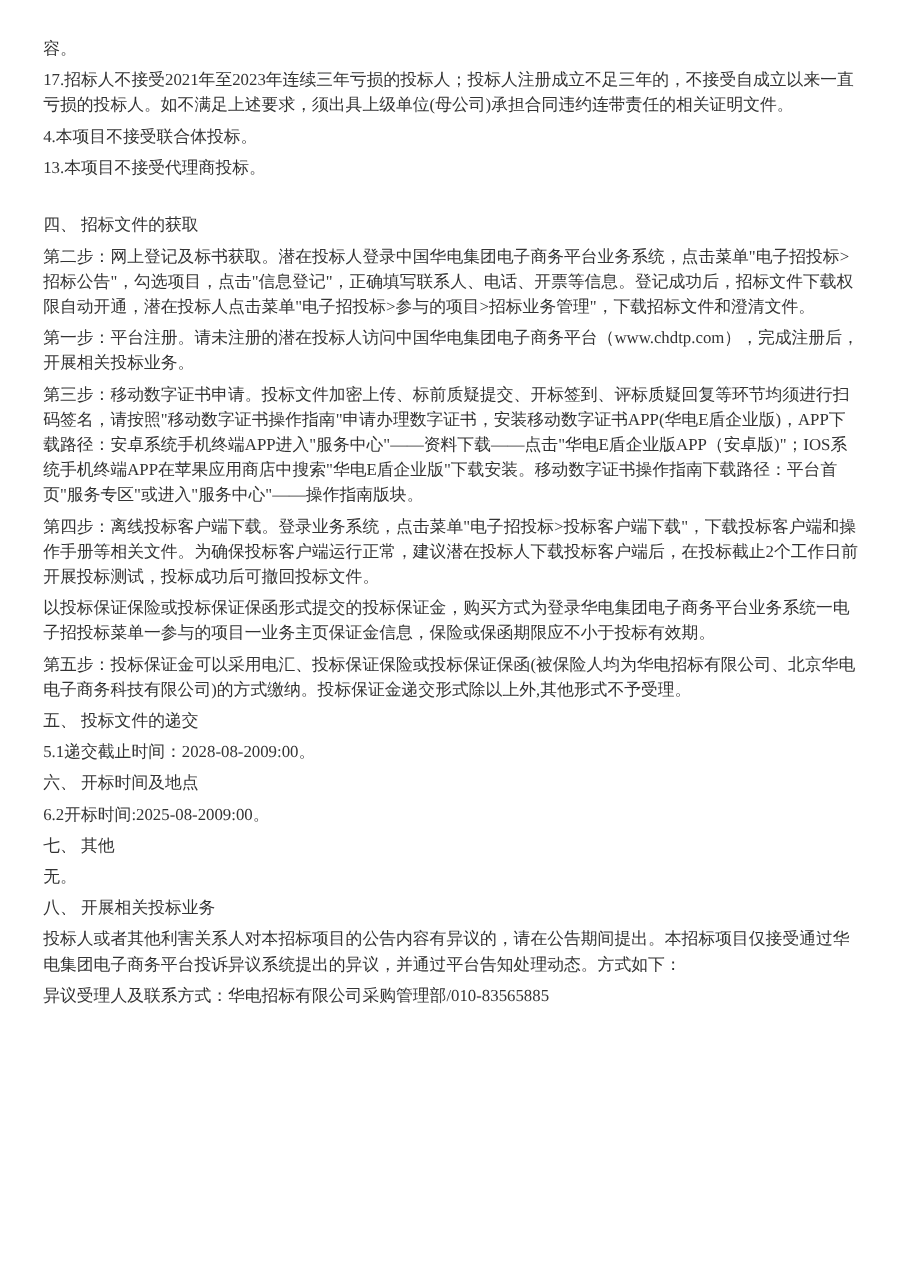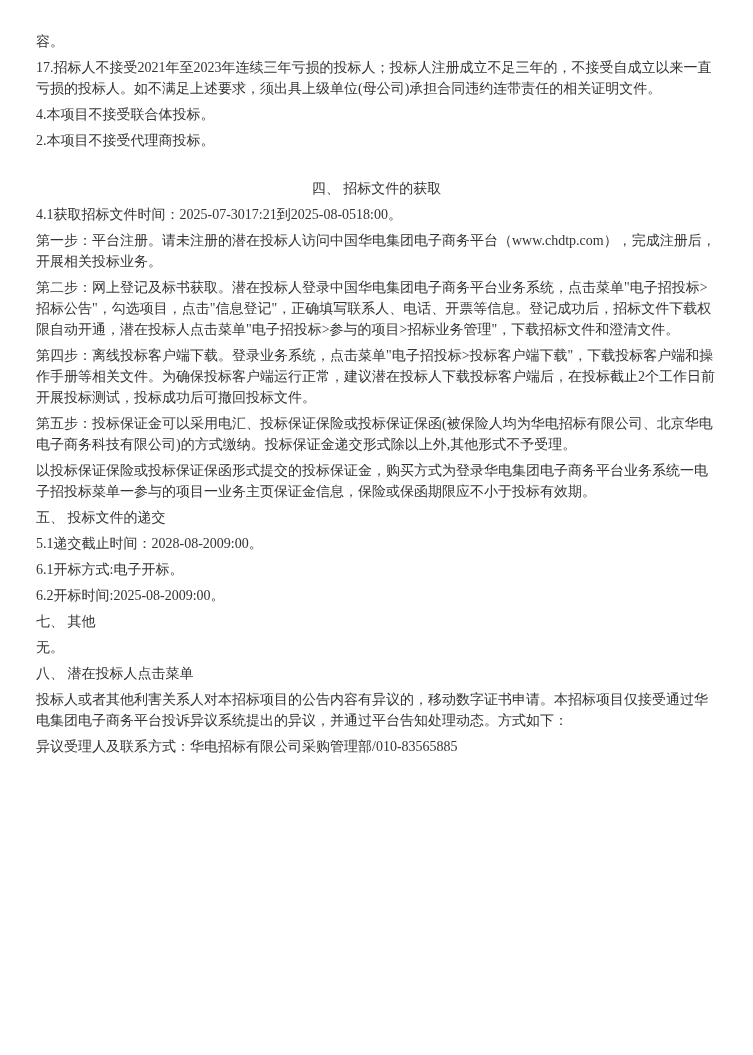--- a/index.html
+++ b/index.html
@@ -24,47 +24,46 @@
   .doc p {
     margin: 0 0 5px 0;
     word-break: break-word;
   }
   .heading {
     
     font-weight: normal;
   }
   .gap-above {
     margin-top: 27px !important;
-    text-align: center;
   }
 </style>
 </head>
 <body>
 
 <div class="doc">
   <p>容。</p>
 
   <p>17.招标人不接受2021年至2023年连续三年亏损的投标人；投标人注册成立不足三年的，不接受自成立以来一直亏损的投标人。如不满足上述要求，须出具上级单位(母公司)承担合同违约连带责任的相关证明文件。</p>
   <p>4.本项目不接受联合体投标。</p>
-  <p>2.本项目不接受代理商投标。</p>
+  <p>13.本项目不接受代理商投标。</p>
 
   <p class="heading gap-above">四、 招标文件的获取</p>
-  <p>4.1获取招标文件时间：2025-07-3017:21到2025-08-0518:00。</p>
+  <p>第二步：网上登记及标书获取。潜在投标人登录中国华电集团电子商务平台业务系统，点击菜单"电子招投标&gt;招标公告"，勾选项目，点击"信息登记"，正确填写联系人、电话、开票等信息。登记成功后，招标文件下载权限自动开通，潜在投标人点击菜单"电子招投标&gt;参与的项目&gt;招标业务管理"，下载招标文件和澄清文件。</p>
   <p>第一步：平台注册。请未注册的潜在投标人访问中国华电集团电子商务平台（www.chdtp.com），完成注册后，开展相关投标业务。</p>
-  <p>第二步：网上登记及标书获取。潜在投标人登录中国华电集团电子商务平台业务系统，点击菜单"电子招投标&gt;招标公告"，勾选项目，点击"信息登记"，正确填写联系人、电话、开票等信息。登记成功后，招标文件下载权限自动开通，潜在投标人点击菜单"电子招投标&gt;参与的项目&gt;招标业务管理"，下载招标文件和澄清文件。</p>
+  <p>第三步：移动数字证书申请。投标文件加密上传、标前质疑提交、开标签到、评标质疑回复等环节均须进行扫码签名，请按照"移动数字证书操作指南"申请办理数字证书，安装移动数字证书APP(华电E盾企业版)，APP下载路径：安卓系统手机终端APP进入"服务中心"——资料下载——点击"华电E盾企业版APP（安卓版)"；IOS系统手机终端APP在苹果应用商店中搜索"华电E盾企业版"下载安装。移动数字证书操作指南下载路径：平台首页"服务专区"或进入"服务中心"——操作指南版块。</p>
   <p>第四步：离线投标客户端下载。登录业务系统，点击菜单"电子招投标&gt;投标客户端下载"，下载投标客户端和操作手册等相关文件。为确保投标客户端运行正常，建议潜在投标人下载投标客户端后，在投标截止2个工作日前开展投标测试，投标成功后可撤回投标文件。</p>
+  <p>以投标保证保险或投标保证保函形式提交的投标保证金，购买方式为登录华电集团电子商务平台业务系统一电子招投标菜单一参与的项目一业务主页保证金信息，保险或保函期限应不小于投标有效期。</p>
   <p>第五步：投标保证金可以采用电汇、投标保证保险或投标保证保函(被保险人均为华电招标有限公司、北京华电电子商务科技有限公司)的方式缴纳。投标保证金递交形式除以上外,其他形式不予受理。</p>
-  <p>以投标保证保险或投标保证保函形式提交的投标保证金，购买方式为登录华电集团电子商务平台业务系统一电子招投标菜单一参与的项目一业务主页保证金信息，保险或保函期限应不小于投标有效期。</p>
 
   <p class="heading">五、 投标文件的递交</p>
   <p>5.1递交截止时间：2028-08-2009:00。</p>
 
-  <p>6.1开标方式:电子开标。</p>
+  <p class="heading">六、 开标时间及地点</p>
   <p>6.2开标时间:2025-08-2009:00。</p>
 
   <p class="heading">七、 其他</p>
   <p>无。</p>
 
-  <p class="heading">八、 潜在投标人点击菜单</p>
-  <p>投标人或者其他利害关系人对本招标项目的公告内容有异议的，移动数字证书申请。本招标项目仅接受通过华电集团电子商务平台投诉异议系统提出的异议，并通过平台告知处理动态。方式如下：</p>
+  <p class="heading">八、 开展相关投标业务</p>
+  <p>投标人或者其他利害关系人对本招标项目的公告内容有异议的，请在公告期间提出。本招标项目仅接受通过华电集团电子商务平台投诉异议系统提出的异议，并通过平台告知处理动态。方式如下：</p>
   <p>异议受理人及联系方式：华电招标有限公司采购管理部/010-83565885</p>
 
 </div>
 
 </body></html>

